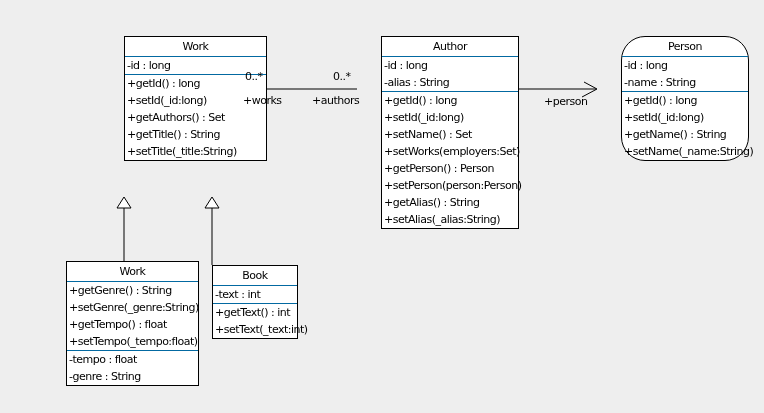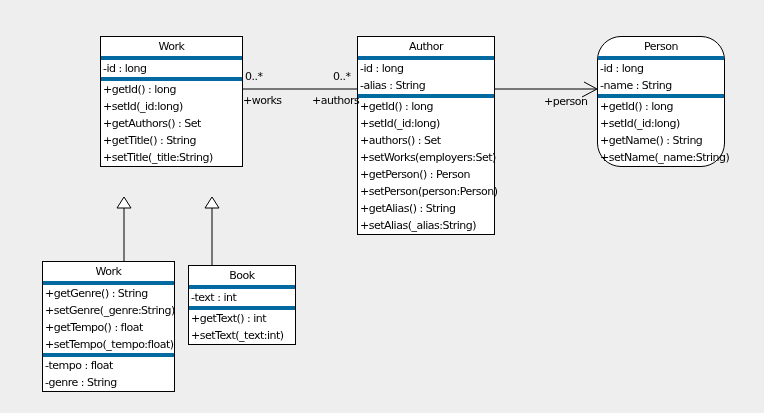--- a/index.html
+++ b/index.html
@@ -19,29 +19,30 @@
   }
   .uml-class{
     position:absolute;
     box-sizing:border-box;
     background:#ffffff;
     border:1px solid #000000;
     z-index:1;
     font-size:11px;
     letter-spacing:-0.5px;
     color:#000000;
+    margin-left:24px;
   }
   .uml-title{
     height:19px;
     line-height:19px;
     text-align:center;
     white-space:nowrap;
   }
   .uml-section{
-    border-top:4px solid #0369a1;
+    border-top:1px solid #0369a1;
   }
   .uml-row{
     height:17px;
     line-height:17px;
     padding-left:2px;
     white-space:nowrap;
   }
   .edge-label{
     position:absolute;
     z-index:2;
@@ -86,21 +87,21 @@
 
   <div class="uml-class" style="left:357px;top:36px;width:138px;">
     <div class="uml-title">Author</div>
     <div class="uml-section">
         <div class="uml-row">-id : long</div>
         <div class="uml-row">-alias : String</div>
       </div>
     <div class="uml-section">
         <div class="uml-row">+getId() : long</div>
         <div class="uml-row">+setId(_id:long)</div>
-        <div class="uml-row">+authors() : Set</div>
+        <div class="uml-row">+setName() : Set</div>
         <div class="uml-row">+setWorks(employers:Set)</div>
         <div class="uml-row">+getPerson() : Person</div>
         <div class="uml-row">+setPerson(person:Person)</div>
         <div class="uml-row">+getAlias() : String</div>
         <div class="uml-row">+setAlias(_alias:String)</div>
       </div>
   </div>
 
   <div class="uml-class" style="left:597px;top:36px;width:128px;border-radius:24px;">
     <div class="uml-title">Person</div>
@@ -123,21 +124,21 @@
         <div class="uml-row">+setGenre(_genre:String)</div>
         <div class="uml-row">+getTempo() : float</div>
         <div class="uml-row">+setTempo(_tempo:float)</div>
       </div>
     <div class="uml-section">
         <div class="uml-row">-tempo : float</div>
         <div class="uml-row">-genre : String</div>
       </div>
   </div>
 
-  <div class="uml-class" style="left:188px;top:265px;width:108px;">
+  <div class="uml-class" style="left:188px;top:265px;width:86px;">
     <div class="uml-title">Book</div>
     <div class="uml-section">
         <div class="uml-row">-text : int</div>
       </div>
     <div class="uml-section">
         <div class="uml-row">+getText() : int</div>
         <div class="uml-row">+setText(_text:int)</div>
       </div>
   </div>
 

